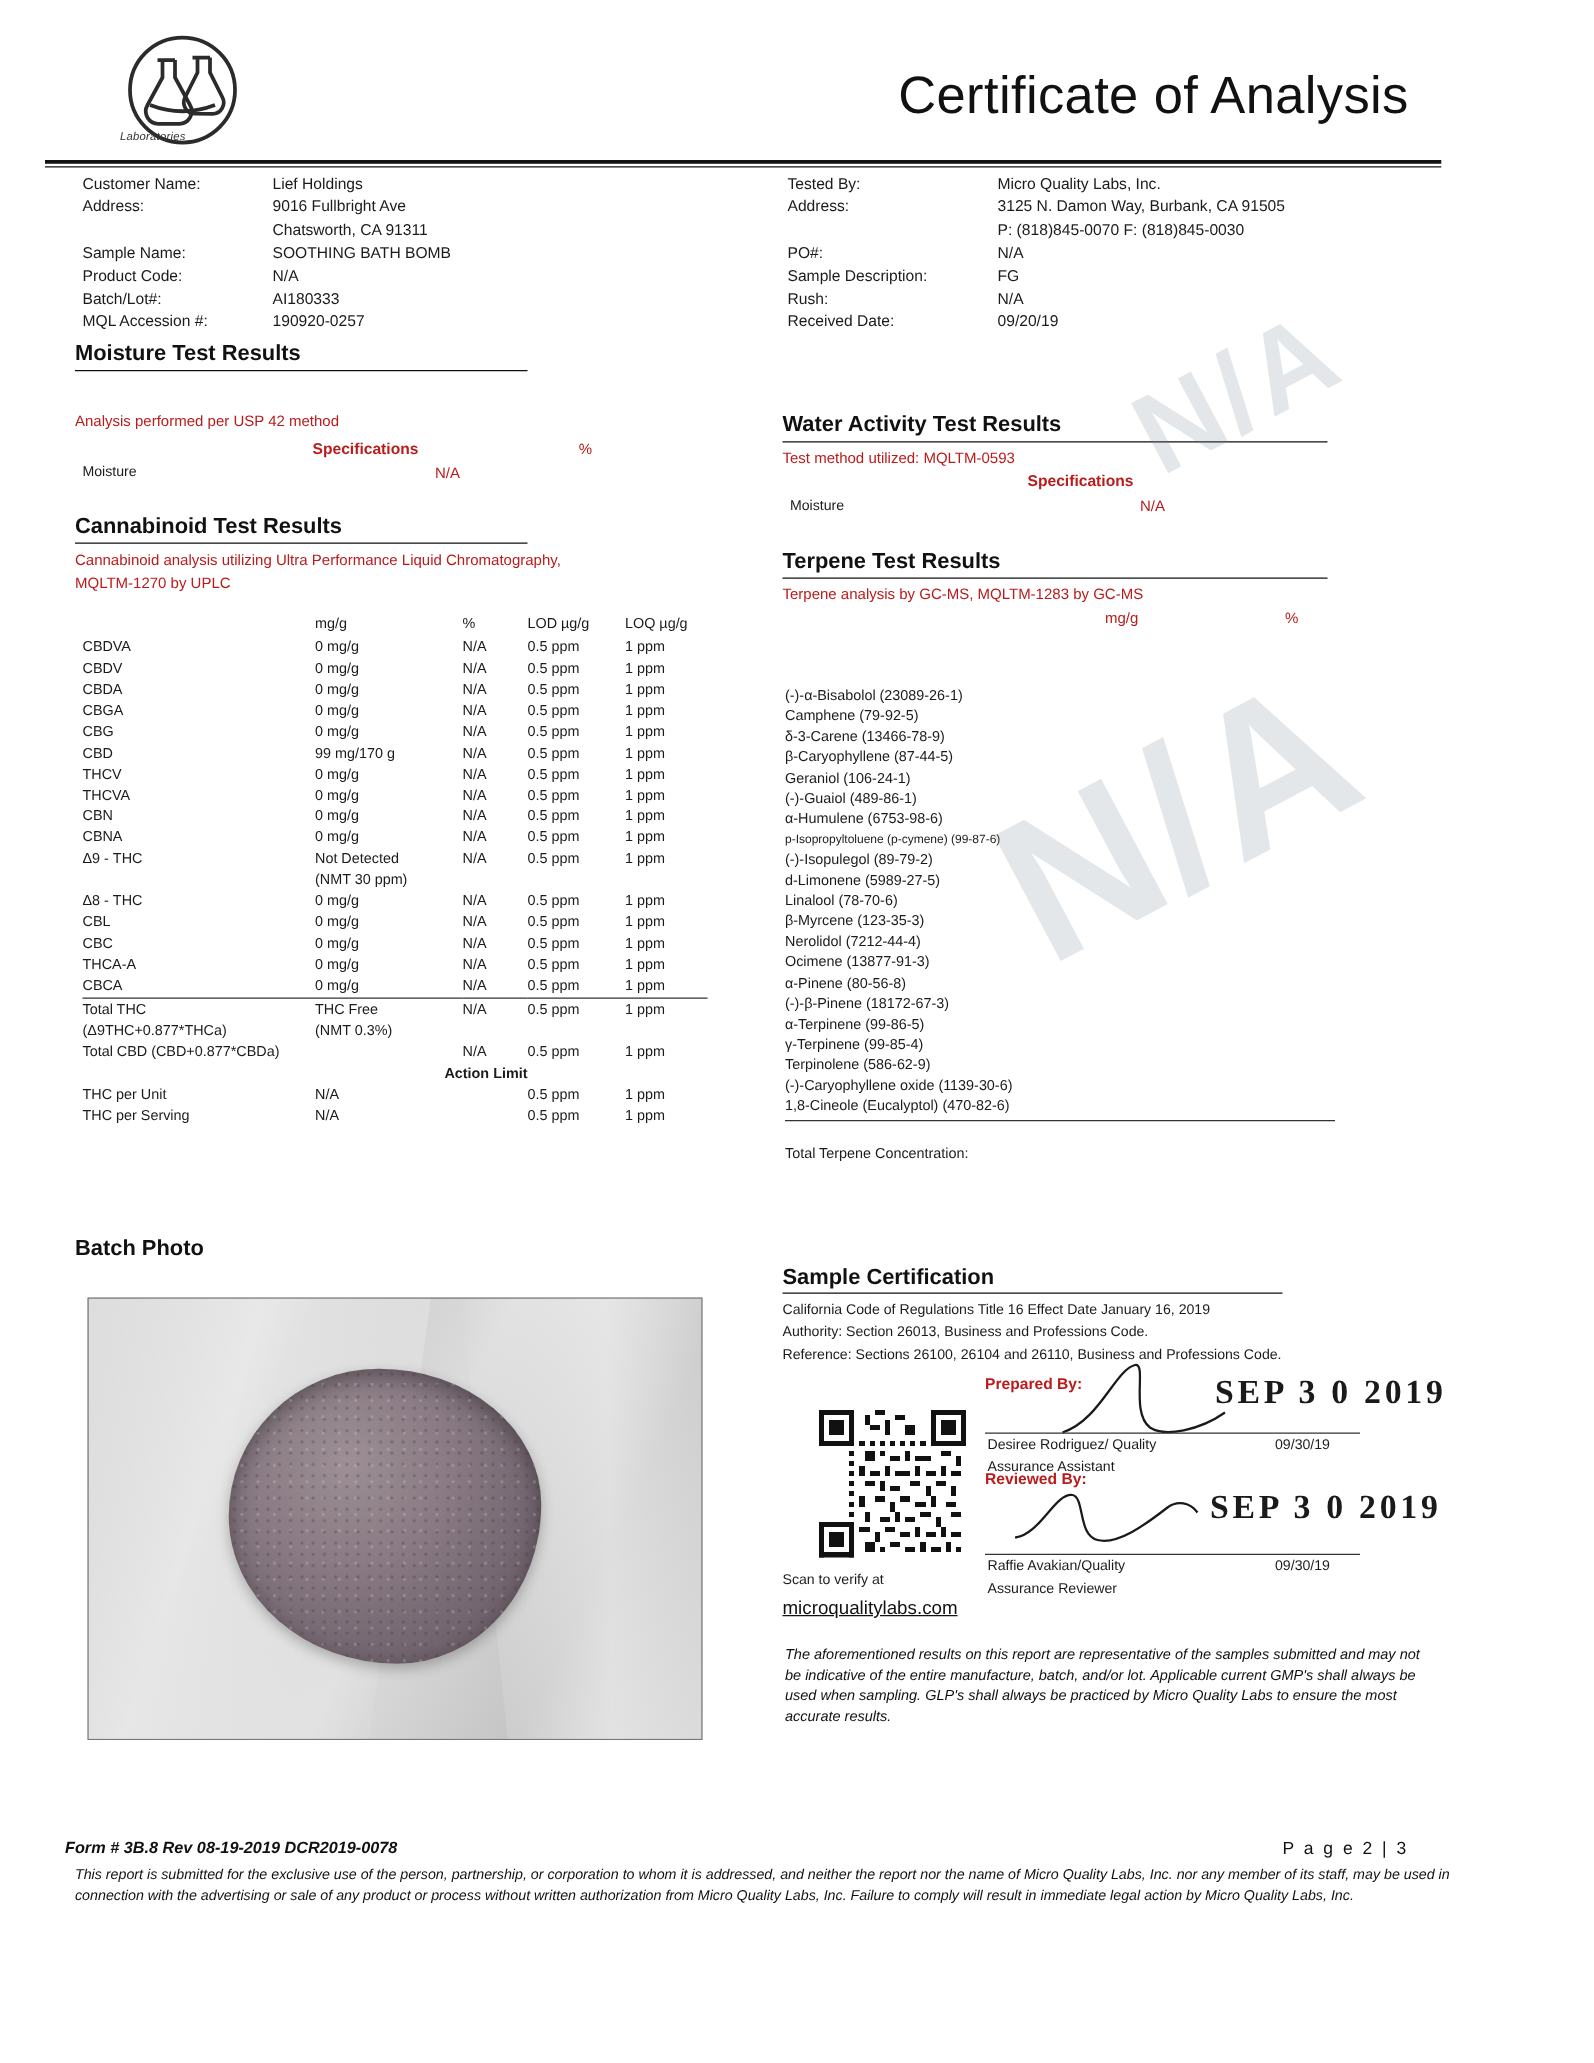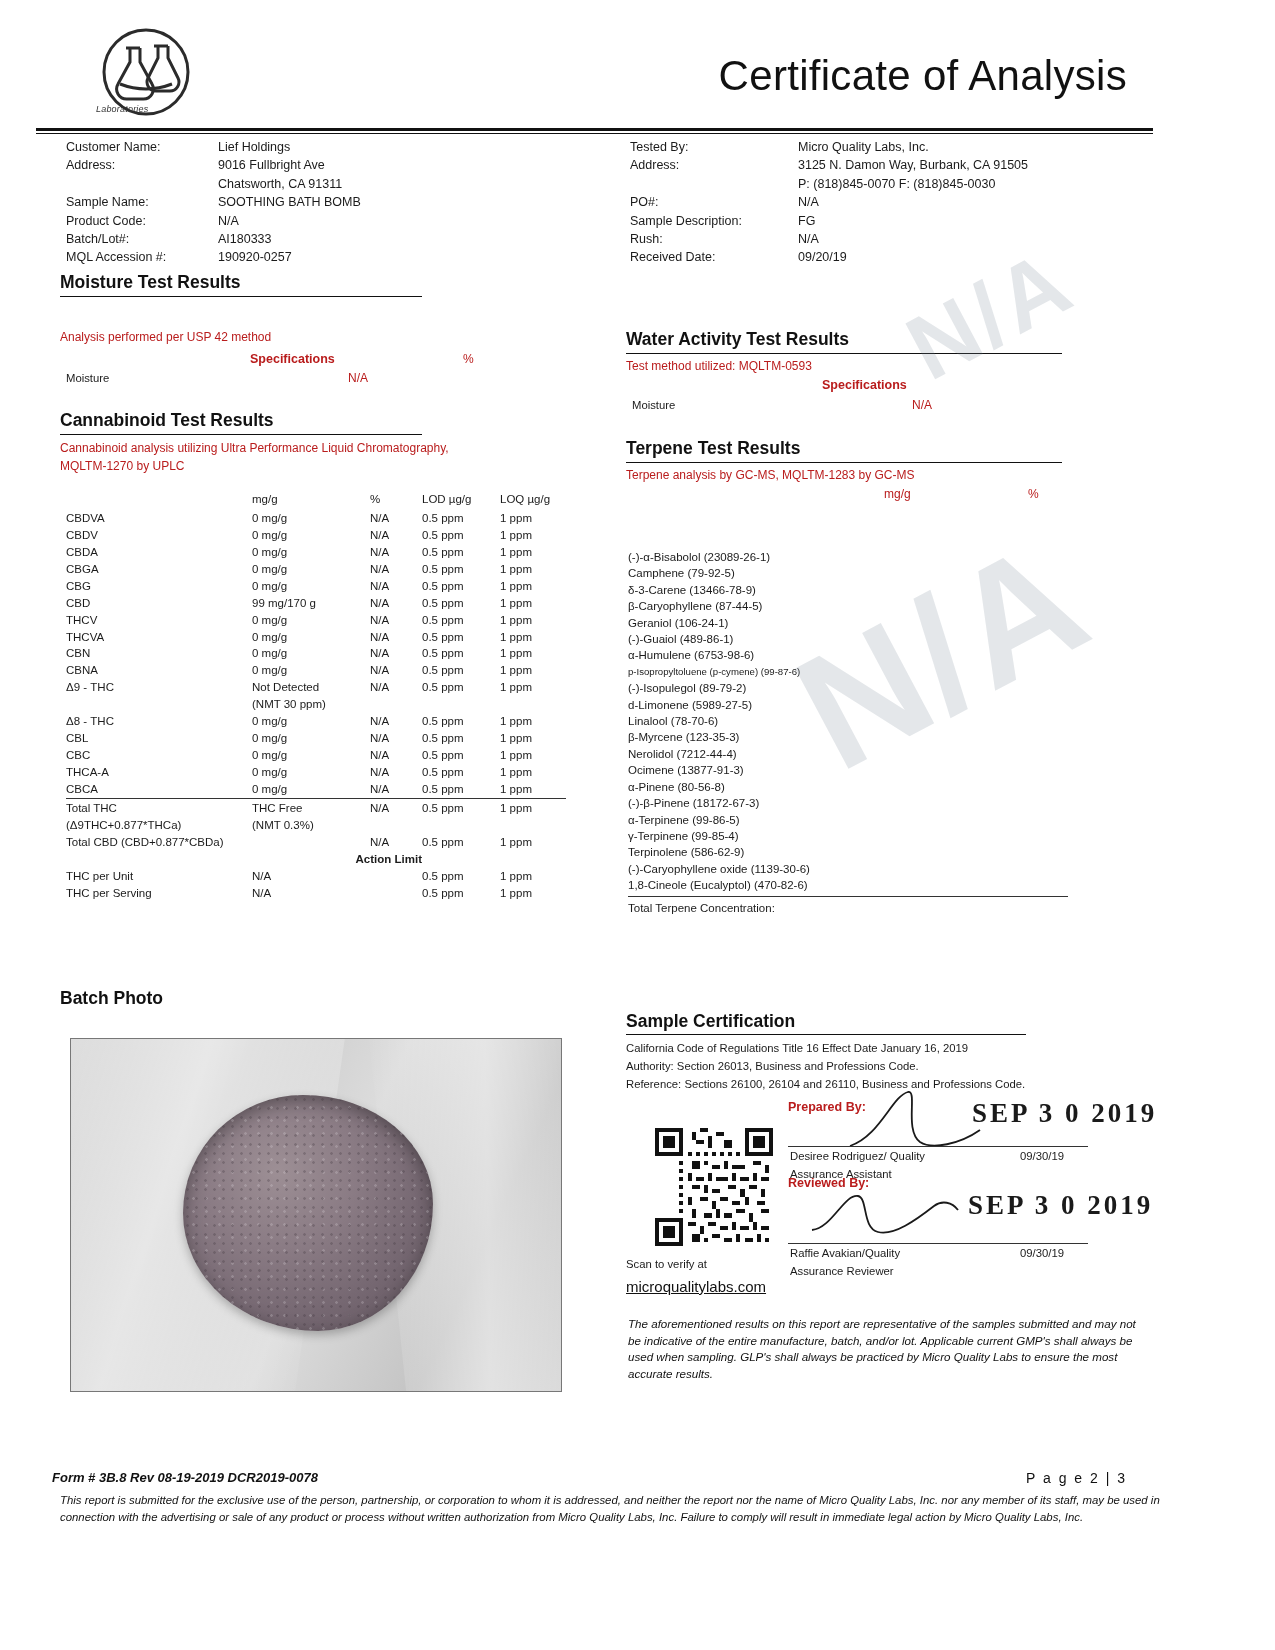--- a/index.html
+++ b/index.html
@@ -122,21 +122,21 @@
     top: 503px;
     width: 440px;
     font-size: 11.5px;
     line-height: 16.4px;
     margin-top: 46px;
   }
   .terp-list div { white-space: nowrap; }
   .terp-small { font-size: 9.6px; }
   .terp-total {
     border-top: 1px solid #333;
-    padding-top: 3px;
+    padding-top: 18px;
     margin-top: 2px;
   }
 
   
   .wm {
     position: absolute;
     font-size: 150px;
     font-weight: 700;
     color: rgba(120,135,150,0.20);
     letter-spacing: 4px;

